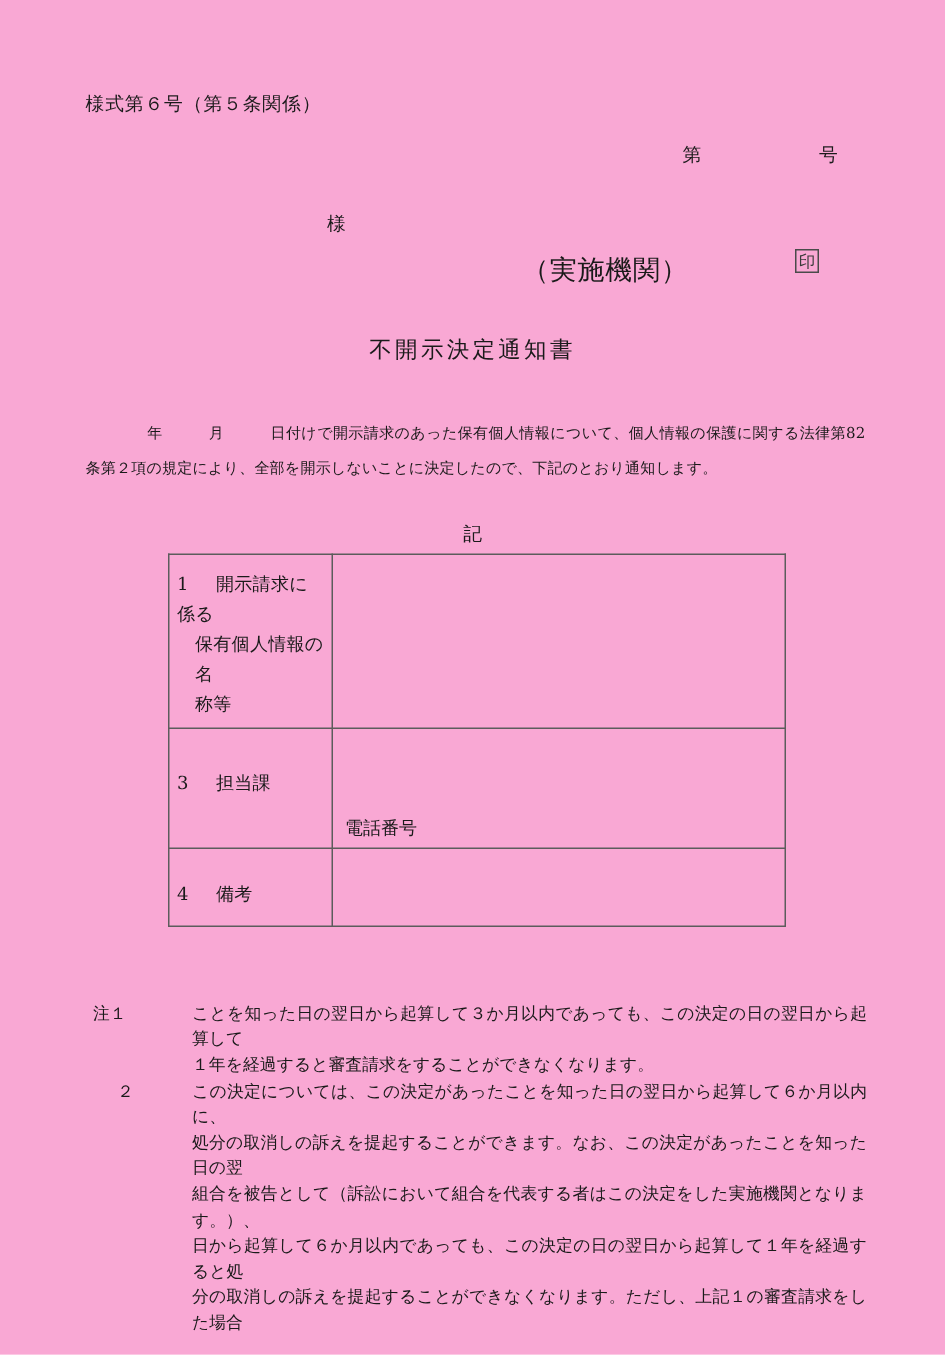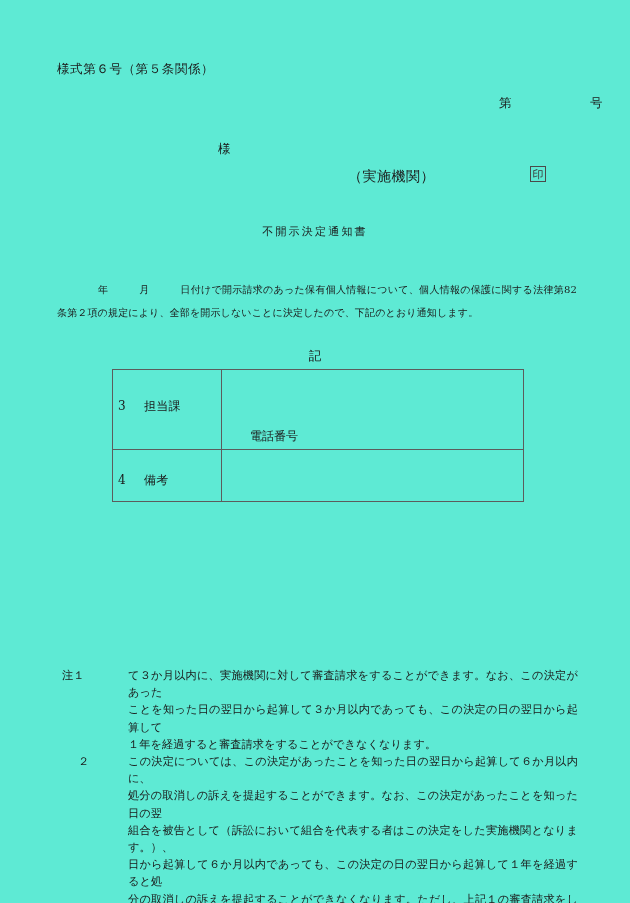--- a/index.html
+++ b/index.html
@@ -12,21 +12,21 @@
     width: 630px;
     height: 903px;
     position: relative;
     font-family: "Liberation Serif", "DejaVu Serif", serif;
     color: #1a1a1a;
     overflow: hidden;
   }
   .page {
     position: absolute;
     inset: 0;
-    background: #5eead4;
+    background: #f9a8d4;
     text-decoration: underline;
   }
 
   
   .abs { position: absolute; }
   .jp { font-family: "DejaVu Serif", "Liberation Serif", serif; }
 
   
   .form-no {
     left: 57px;
@@ -34,37 +34,36 @@
     font-size: 12.5px;
     letter-spacing: 0.6px;
   }
 
   
   .docmeta {
     left: 455px;
     top: 92px;
     font-size: 12.5px;
     line-height: 22px;
-    margin-left: 44px;
   }
   .docmeta .row { display: block; white-space: pre; letter-spacing: 0.5px; }
 
   
   .addressee {
     left: 218px;
     top: 141px;
     font-size: 12.5px;
     letter-spacing: 0.5px;
   }
 
   
   .organ {
     left: 348px;
     top: 168px;
-    font-size: 14px;
+    font-size: 18px;
     letter-spacing: 0.5px;
   }
   .seal-box {
     position: absolute;
     left: 530px;
     top: 166px;
     width: 16px;
     height: 16px;
     border: 1px solid #4a4a4a;
     font-size: 11px;
@@ -73,21 +72,21 @@
     color: #3a3a3a;
     box-sizing: border-box;
   }
 
   
   .doc-title {
     left: 0;
     top: 224px;
     width: 630px;
     text-align: center;
-    font-size: 11px;
+    font-size: 15px;
     letter-spacing: 2.2px;
   }
 
   
   .body-para {
     left: 57px;
     top: 278px;
     width: 520px;
     font-size: 10px;
     line-height: 23px;
@@ -144,21 +143,20 @@
   .row-3 { height: 80px; }
   .row-4 { height: 52px; }
   .val-cell-3 {
     position: relative;
   }
   .val-cell-3 .tel-abs {
     position: absolute;
     left: 8px;
     bottom: 4px;
     line-height: 18px;
-    margin-left: 20px;
   }
 
   
   .notes {
     left: 62px;
     top: 667px;
     width: 516px;
     font-size: 11.2px;
     line-height: 17.2px;
     letter-spacing: 0.05px;
@@ -199,20 +197,32 @@
   <div class="seal-box jp">印</div>
 
   <div class="abs doc-title jp">不開示決定通知書</div>
 
   <div class="abs body-para jp">　　　　年　　　月　　　日付けで開示請求のあった保有個人情報について、個人情報の保護に関する法律第82条第２項の規定により、全部を開示しないことに決定したので、下記のとおり通知します。</div>
 
   <div class="abs ki jp">記</div>
 
   <table class="abs tbl jp">
     <tbody>
+      <tr class="row-1">
+        <td class="c-label">
+          <div class="lbl-inner">
+            <span class="num">1</span><span>開示請求に係る</span>
+            <span class="cont">保有個人情報の名</span>
+            <span class="cont">称等</span>
+          </div>
+        </td>
+        <td class="c-value">
+          <div class="val-inner"></div>
+        </td>
+      </tr>
 
 
       <tr class="row-3">
         <td class="c-label">
           <div class="lbl-inner lbl-mid2">
             <span class="num">3</span><span>担当課</span>
           </div>
         </td>
         <td class="c-value val-cell-3">
           <div class="val-inner"></div>
@@ -231,21 +241,20 @@
         </td>
       </tr>
     </tbody>
   </table>
 
   <div class="abs notes jp">
 
     <div class="note-item">
       <div class="note-marker m1">注１</div>
       <div class="note-text">
-        <span>て３か月以内に、実施機関に対して審査請求をすることができます。なお、この決定があった</span>
         <span>ことを知った日の翌日から起算して３か月以内であっても、この決定の日の翌日から起算して</span>
         <span>１年を経過すると審査請求をすることができなくなります。</span>
       </div>
     </div>
 
     <div class="note-item">
       <div class="note-marker m2">２</div>
       <div class="note-text">
         <span>この決定については、この決定があったことを知った日の翌日から起算して６か月以内に、</span>
         <span>処分の取消しの訴えを提起することができます。なお、この決定があったことを知った日の翌</span>

